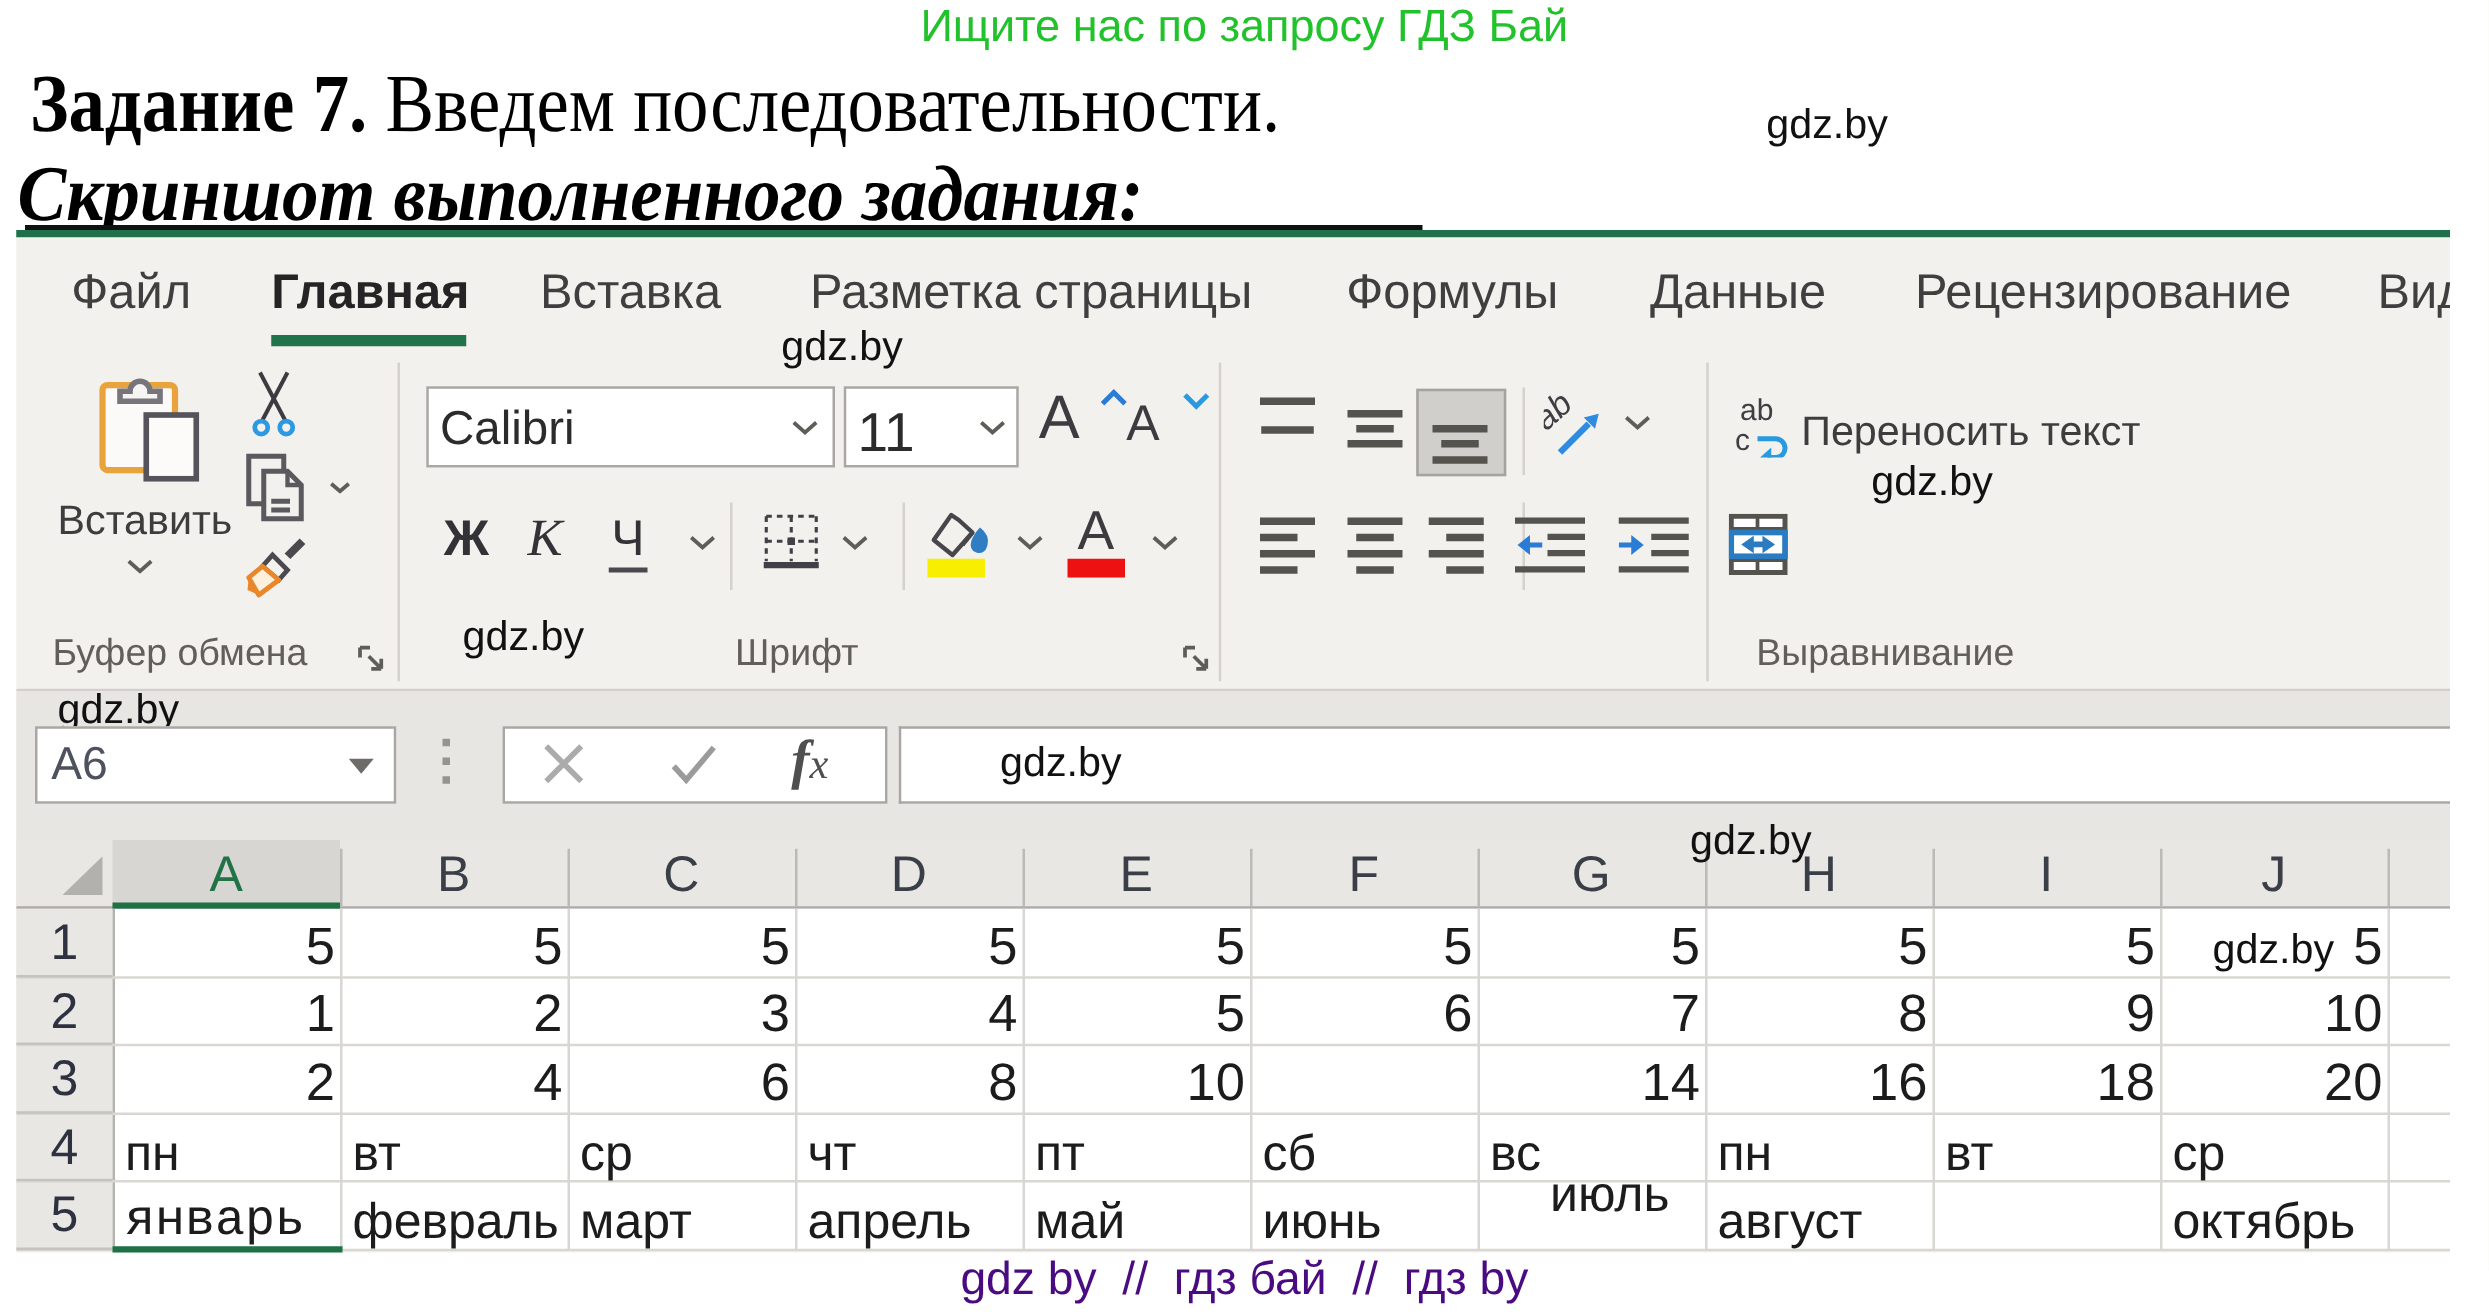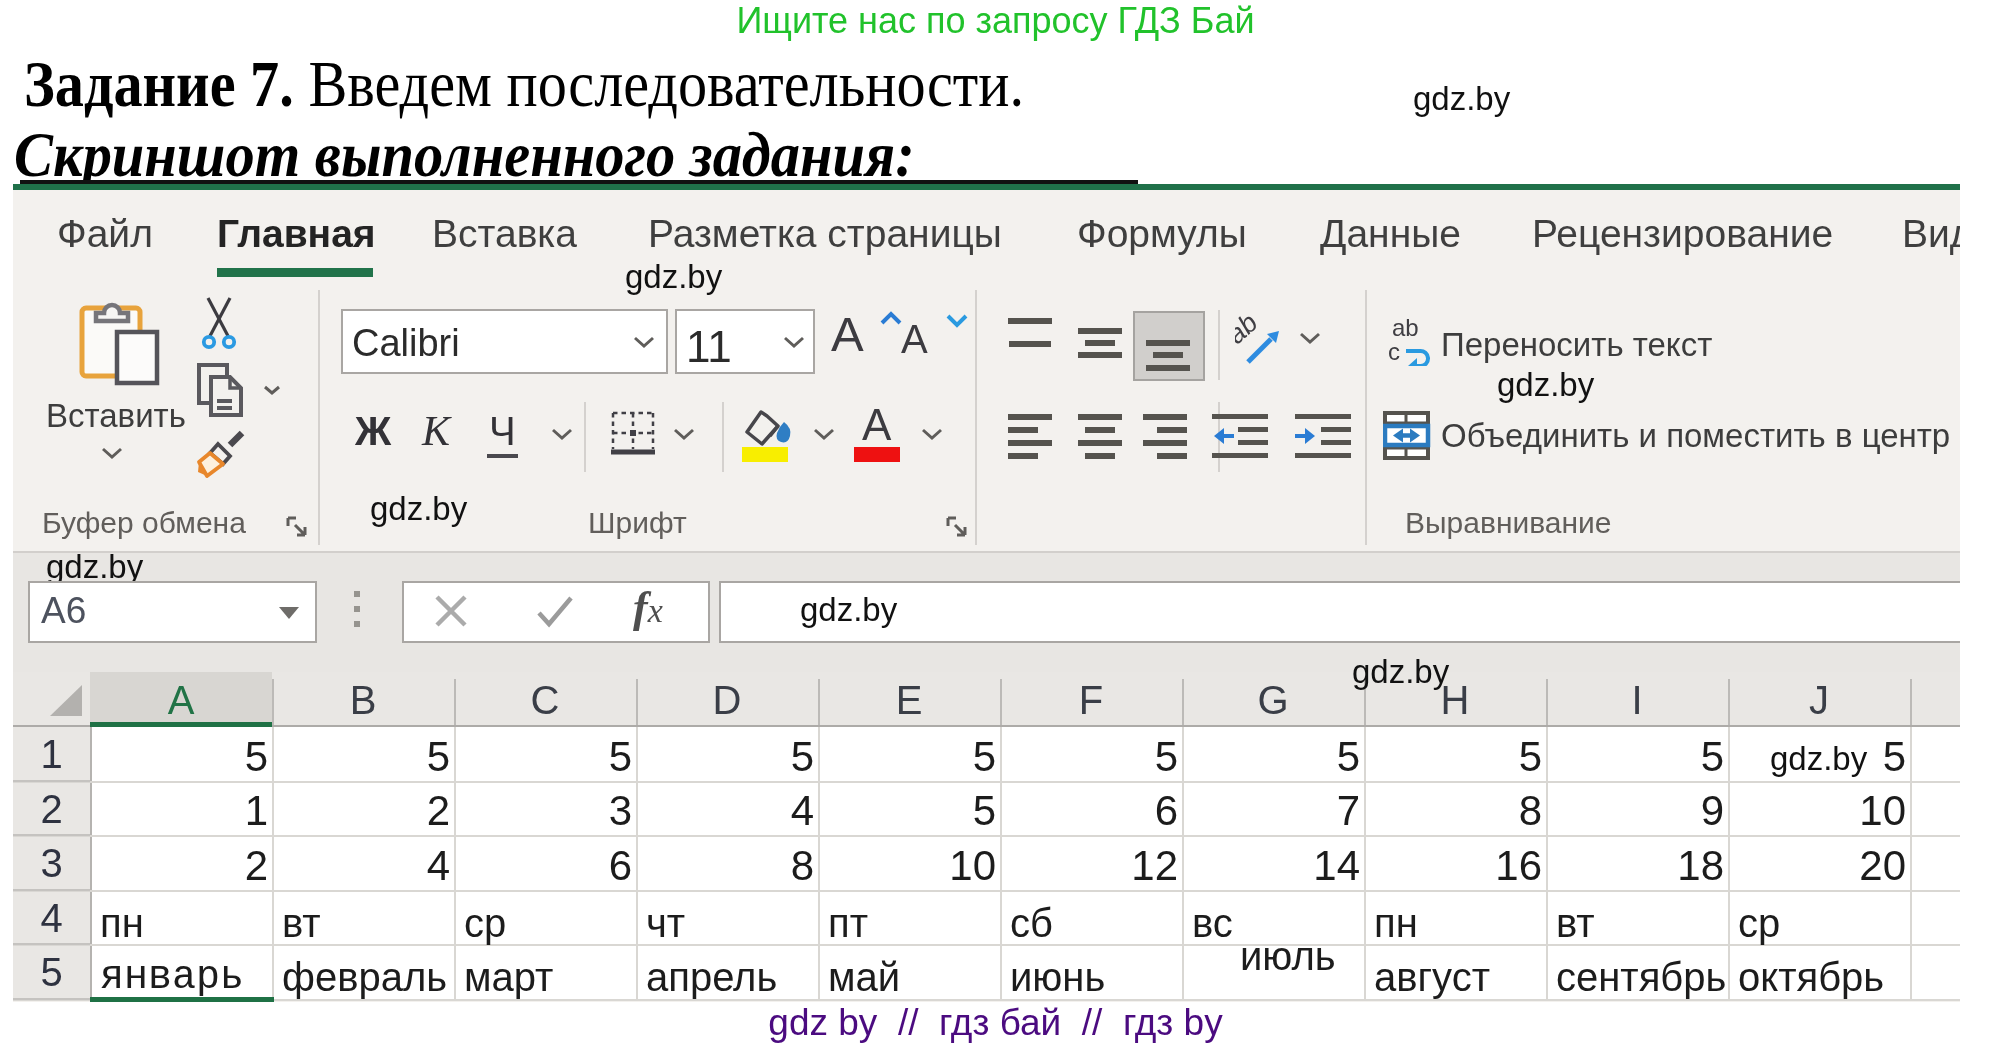--- a/index.html
+++ b/index.html
@@ -192,21 +192,20 @@
 <div class="lbl" style="left:1428px;top:136px;">Переносить текст</div>
 <div class="wm" style="left:1484px;top:176px;">gdz.by</div>
 <svg class="a" style="left:1370px;top:221px;" width="48" height="50" viewBox="0 0 48 50">
 <rect x="2" y="2" width="43" height="45" fill="#fff" stroke="#55534e" stroke-width="4"></rect>
 <path d="M23 3 v9 M23 37 v10 M3 12 h41 M3 37 h41" stroke="#55534e" stroke-width="3"></path>
 <rect x="2" y="15" width="43" height="19" fill="#fff" stroke="#2b7bc0" stroke-width="4.5"></rect>
 <path d="M17 24.5 h13" stroke="#2b7bc0" stroke-width="4.5"></path>
 <path d="M10 24.5 L20 17.5 L20 31.5 z" fill="#2b7bc0"></path>
 <path d="M37 24.5 L27 17.5 L27 31.5 z" fill="#2b7bc0"></path>
 </svg>
-<div class="lbl" style="left:1428px;top:227px;">Объединить и поместить в центр</div>
 <div class="grp" style="left:1392px;top:316px;">Выравнивание</div>
 <div class="wm" style="left:33px;top:358px;">gdz.by</div>
 <div class="combo" style="left:15px;top:391px;width:285px;height:58px;"></div>
 <div class="a" style="left:28px;top:400px;font-size:37px;color:#4d525e;">А6</div>
 <div class="a" style="left:266px;top:417px;width:0;height:0;border-left:10px solid transparent;border-right:10px solid transparent;border-top:12px solid #6e6c69;"></div>
 <div class="a" style="left:341px;top:401px;width:6px;height:6px;background:#96948f;"></div>
 <div class="a" style="left:341px;top:416px;width:6px;height:6px;background:#96948f;"></div>
 <div class="a" style="left:341px;top:431px;width:6px;height:6px;background:#96948f;"></div>
 <div class="combo" style="left:389px;top:391px;width:304px;height:58px;"></div>
 <svg class="a" style="left:420px;top:403px;" width="36" height="36" viewBox="0 0 36 36">
@@ -291,21 +290,20 @@
 <div class="cell" style="left:987px;top:592px;width:178px;height:54px;line-height:58px;">6</div>
 <div class="cell" style="left:1169px;top:592px;width:178px;height:54px;line-height:58px;">7</div>
 <div class="cell" style="left:1351px;top:592px;width:178px;height:54px;line-height:58px;">8</div>
 <div class="cell" style="left:1533px;top:592px;width:178px;height:54px;line-height:58px;">9</div>
 <div class="cell" style="left:1715px;top:592px;width:178px;height:54px;line-height:58px;">10</div>
 <div class="cell" style="left:77px;top:646px;width:178px;height:55px;line-height:59px;">2</div>
 <div class="cell" style="left:259px;top:646px;width:178px;height:55px;line-height:59px;">4</div>
 <div class="cell" style="left:441px;top:646px;width:178px;height:55px;line-height:59px;">6</div>
 <div class="cell" style="left:623px;top:646px;width:178px;height:55px;line-height:59px;">8</div>
 <div class="cell" style="left:805px;top:646px;width:178px;height:55px;line-height:59px;">10</div>
-<div class="cell" style="left:987px;top:646px;width:178px;height:55px;line-height:59px;">12</div>
 <div class="cell" style="left:1169px;top:646px;width:178px;height:55px;line-height:59px;">14</div>
 <div class="cell" style="left:1351px;top:646px;width:178px;height:55px;line-height:59px;">16</div>
 <div class="cell" style="left:1533px;top:646px;width:178px;height:55px;line-height:59px;">18</div>
 <div class="cell" style="left:1715px;top:646px;width:178px;height:55px;line-height:59px;">20</div>
 <div class="cellL" style="left:87px;top:701px;height:54px;line-height:64px;">пн</div>
 <div class="cellL" style="left:269px;top:701px;height:54px;line-height:64px;">вт</div>
 <div class="cellL" style="left:451px;top:701px;height:54px;line-height:64px;">ср</div>
 <div class="cellL" style="left:633px;top:701px;height:54px;line-height:64px;">чт</div>
 <div class="cellL" style="left:815px;top:701px;height:54px;line-height:64px;">пт</div>
 <div class="cellL" style="left:997px;top:701px;height:54px;line-height:64px;">сб</div>
@@ -314,17 +312,16 @@
 <div class="cellL" style="left:1543px;top:701px;height:54px;line-height:64px;">вт</div>
 <div class="cellL" style="left:1725px;top:701px;height:54px;line-height:64px;">ср</div>
 <div class="cellL" style="left:87px;top:755px;height:55px;line-height:65px;font-family:Liberation Mono, monospace;">январь</div>
 <div class="cellL" style="left:269px;top:755px;height:55px;line-height:65px;">февраль</div>
 <div class="cellL" style="left:451px;top:755px;height:72px;line-height:65px;">март</div>
 <div class="cellL" style="left:633px;top:755px;height:55px;line-height:65px;">апрель</div>
 <div class="cellL" style="left:815px;top:755px;height:55px;line-height:65px;">май</div>
 <div class="cellL" style="left:997px;top:755px;height:55px;line-height:65px;">июнь</div>
 <div class="cellL" style="left:1179px;top:734px;height:55px;line-height:65px;margin-left:48px;">июль</div>
 <div class="cellL" style="left:1361px;top:755px;height:55px;line-height:65px;">август</div>
-<div class="cellL" style="left:1543px;top:755px;height:55px;line-height:65px;">сентябрь</div>
 <div class="cellL" style="left:1725px;top:755px;height:55px;line-height:65px;">октябрь</div>
 <div class="a" style="left:77px;top:807px;width:184px;height:6px;background:#1f7145;"></div>
 <div class="wm" style="left:1339px;top:463px;">gdz.by</div>
 <div class="wm" style="left:1757px;top:550px;">gdz.by</div>
 </div>
 </body></html>

